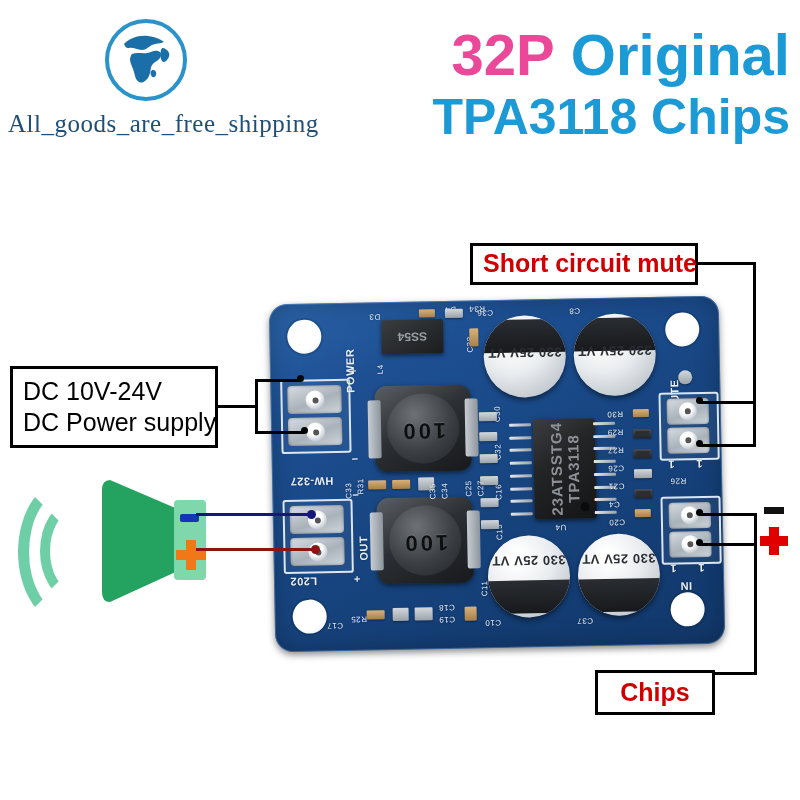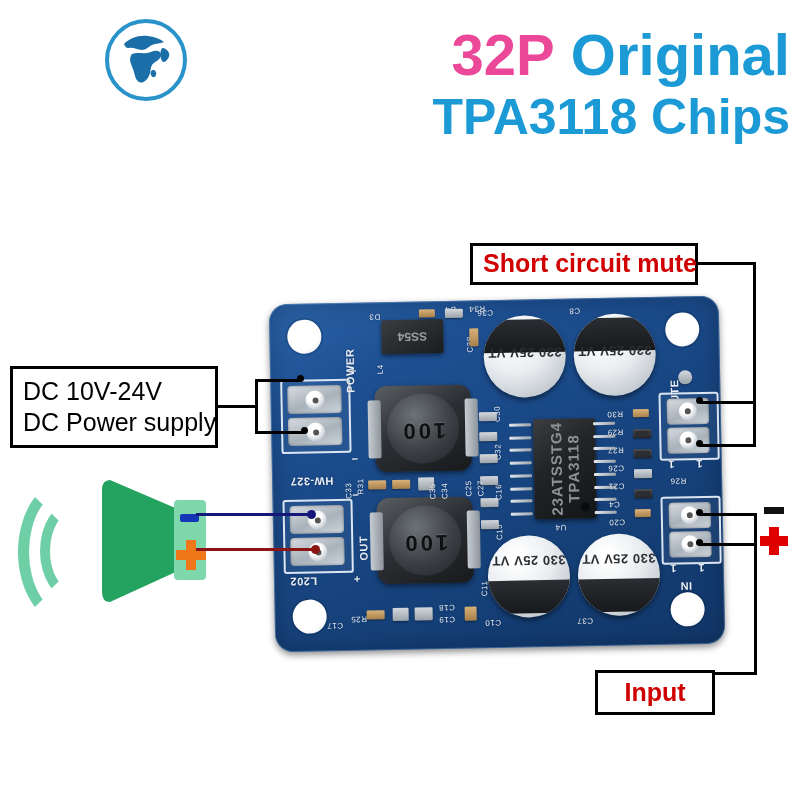--- a/index.html
+++ b/index.html
@@ -162,20 +162,21 @@
         <path d="M20 26 C26 20 34 17 44 18 C50 18.5 56 21 60 24 C56 26 52 25 48 27
                  C44 29 42 32 38 32 C33 32 29 29 25 30 C22 30.6 21 28 20 26 Z" fill="#1b6fa8"></path>
         <path d="M28 36 C33 34 38 36 43 35 C47 34.2 50 32 54 33 C57 33.8 58 37 56 40
                  C54 43 50 44 48 47 C46 50 47 54 45 58 C43 62 39 66 35 64
                  C31 62 31 56 29 51 C27.5 47 25 42 26.5 39 C27 37.6 27.4 36.3 28 36 Z" fill="#1b6fa8"></path>
         <path d="M58 30 C61 30 64 32 65 35 C66 38 64 41 62 43 C60 45 58 44 57 41
                  C56 38 56 33 58 30 Z" fill="#1b6fa8"></path>
         <path d="M49 52 C51 52 53 54 52 57 C51 60 48 60 47 57 C46 54.6 47 52 49 52 Z" fill="#1b6fa8"></path>
       </svg>
     </div>
+    <div class="logo-text">All_goods_are_free_shipping</div>
   </div>
 
   <div class="title-1">
     <span class="t-red">32P</span><span>&nbsp;</span><span class="t-blue">Original</span>
   </div>
   <div class="title-2 t-blue">TPA3118 Chips</div>
 
   <div id="pcb">
 
     <div class="mhole" style="left:18px;top:16px;"></div>
@@ -408,21 +409,21 @@
     <div class="line">Short circuit mute</div>
   </div>
   <div class="lead" style="left:698px;top:262px;width:58px;height:3px;"></div>
   <div class="lead" style="left:753px;top:262px;width:3px;height:185px;"></div>
   <div class="lead" style="left:700px;top:401px;width:56px;height:3px;"></div>
   <div class="lead" style="left:700px;top:444px;width:56px;height:3px;"></div>
   <div class="dot" style="left:696px;top:397px;"></div>
   <div class="dot" style="left:696px;top:440px;"></div>
 
   <div class="callout red" id="box-input">
-    <div class="line">Input</div>
+    <div class="line">Chips</div>
   </div>
   <div class="lead" style="left:715px;top:672px;width:42px;height:3px;"></div>
   <div class="lead" style="left:754px;top:513px;width:3px;height:162px;"></div>
   <div class="lead" style="left:700px;top:513px;width:57px;height:3px;"></div>
   <div class="lead" style="left:700px;top:543px;width:57px;height:3px;"></div>
   <div class="dot" style="left:696px;top:509px;"></div>
   <div class="dot" style="left:696px;top:539px;"></div>
 
   <div id="pol-minus"></div>
   <div id="pol-plus">

